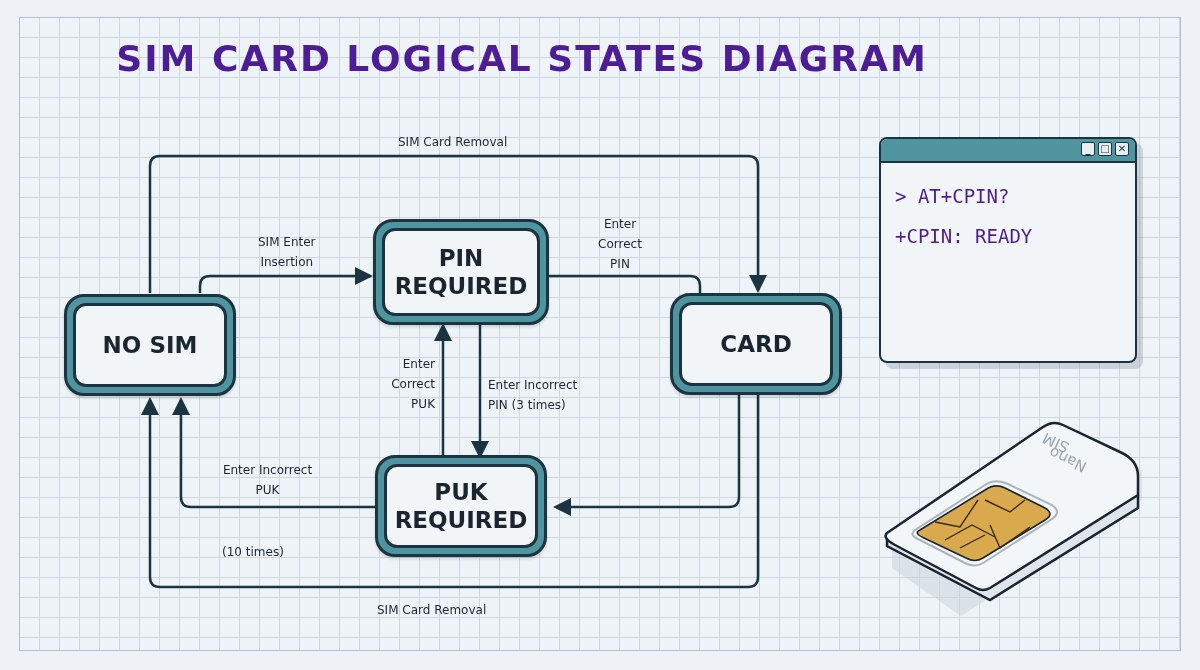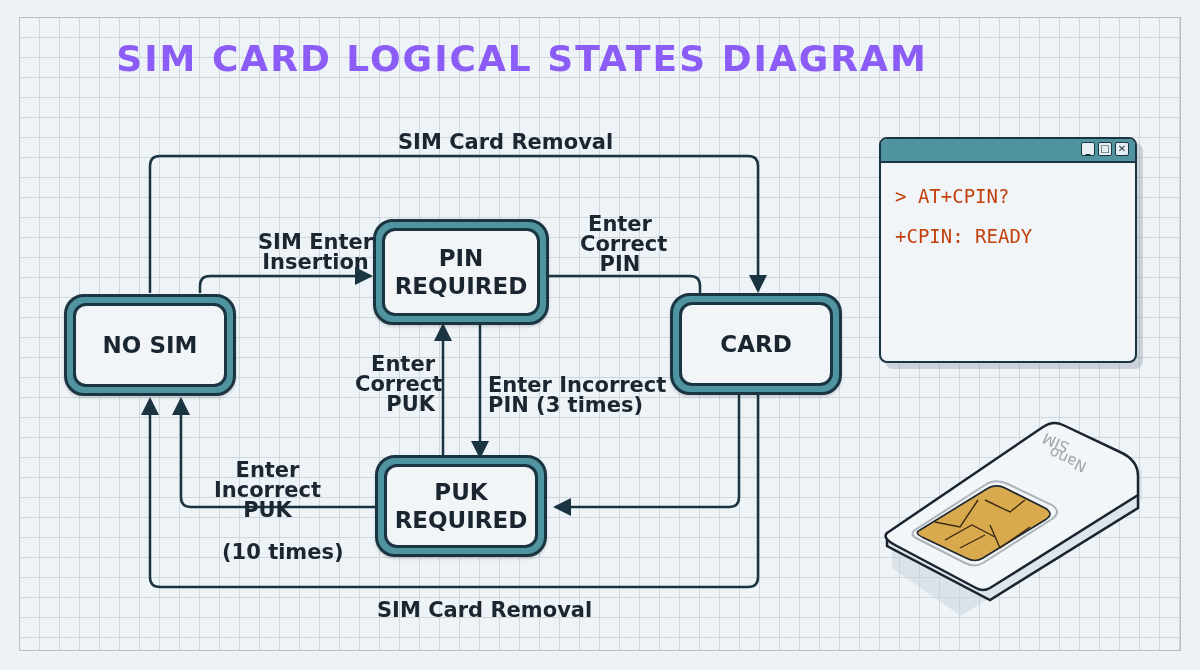--- a/index.html
+++ b/index.html
@@ -4,32 +4,32 @@
 <style>
   html,body{margin:0;padding:0;}
   body{width:1200px;height:670px;background:#eef2f6;position:relative;overflow:hidden;font-family:"DejaVu Sans","Liberation Sans",sans-serif;}
   #frame{position:absolute;left:19px;top:17px;width:1160px;height:632px;border:1px solid #b7bec5;
     background-color:#eef3f7;
     background-image:
       linear-gradient(to right,#cfd6dc 1px,transparent 1px),
       linear-gradient(to bottom,#cfd6dc 1px,transparent 1px);
     background-size:20px 20px;background-position:-1px -1px;}
   #title{position:absolute;left:0;top:38px;width:1044px;text-align:center;font-family:"DejaVu Sans",sans-serif;
-    font-weight:bold;font-size:36px;letter-spacing:2px;color:#8b5cf6;}
+    font-weight:bold;font-size:36px;letter-spacing:2px;color:#4c1d95;}
   svg#diagram{position:absolute;left:0;top:0;}
   .state{position:absolute;box-sizing:border-box;border:3px solid #1b3441;border-radius:20px;background:#4f949e;padding:6px;box-shadow:0 2px 3px rgba(0,0,0,0.15);}
   .state .inner{width:100%;height:100%;box-sizing:border-box;border:3px solid #1b3441;border-radius:13px;background:#f1f5f8;
     display:flex;align-items:center;justify-content:center;text-align:center;font-weight:bold;font-size:23px;color:#1b2530;line-height:28px;white-space:pre-line;}
-  .lbl{position:absolute;font-size:21px;color:#1c2630;line-height:20px;white-space:pre-line;font-weight:bold;}
+  .lbl{position:absolute;font-size:12px;color:#1c2630;line-height:20px;white-space:pre-line;}
   #term{position:absolute;left:879px;top:137px;width:258px;height:226px;box-sizing:border-box;border:2px solid #1b3441;border-radius:8px;background:#f1f5f8;
     box-shadow:6px 6px 0 rgba(140,150,160,0.35);overflow:hidden;}
   #term .bar{height:22px;background:#4f949e;border-bottom:2px solid #1b3441;position:relative;}
   #term .btns{position:absolute;right:6px;top:3px;display:flex;gap:3px;}
   #term .btn{width:14px;height:14px;box-sizing:border-box;border:1.5px solid #1b3441;border-radius:2px;background:#e6eef1;font-size:10px;line-height:11px;text-align:center;color:#1b3441;font-weight:bold;}
-  #term .body{padding:22px 0 0 14px;font-family:"DejaVu Sans Mono",monospace;font-size:19px;color:#c2410c;}
+  #term .body{padding:22px 0 0 14px;font-family:"DejaVu Sans Mono",monospace;font-size:19px;color:#4c1d95;}
   #term .line{height:40px;}
 </style>
 </head>
 <body>
 
 <div id="frame"></div>
 <div id="title">SIM CARD LOGICAL STATES DIAGRAM</div>
 
 <svg id="diagram" width="1200" height="670">
   <defs>

